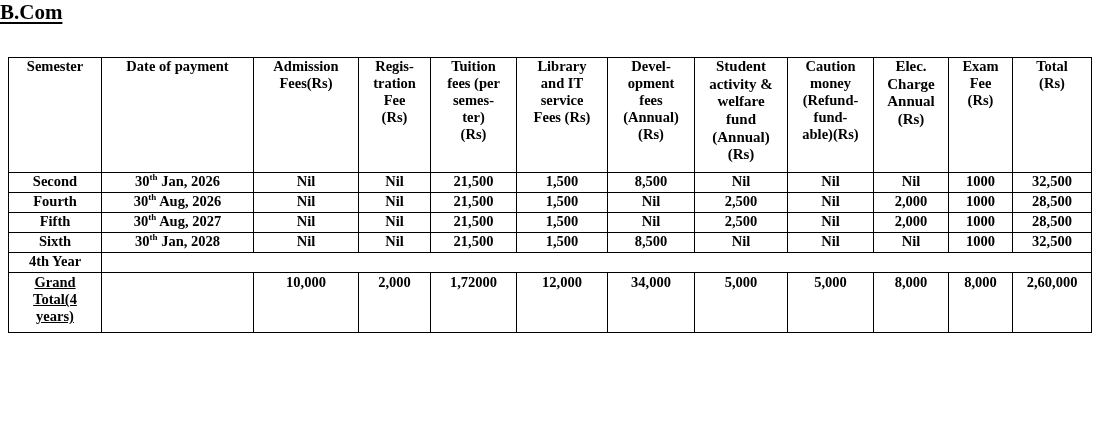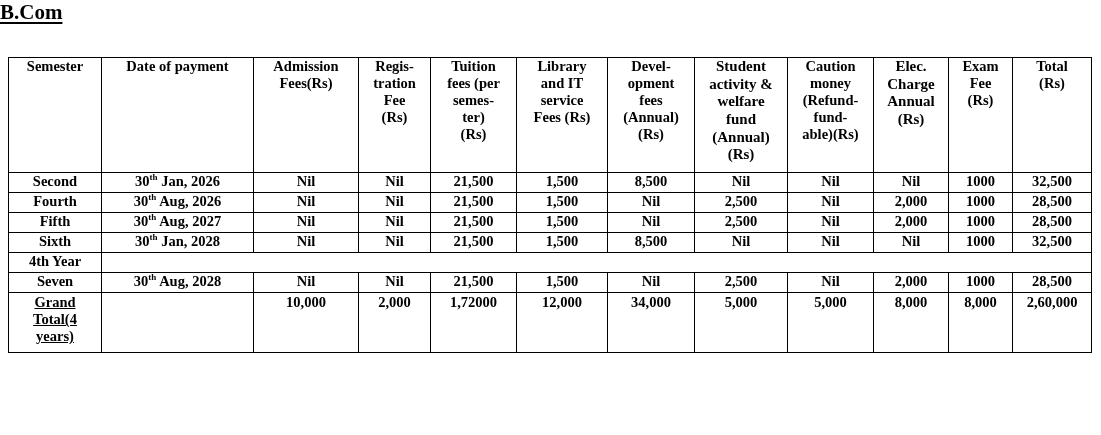--- a/index.html
+++ b/index.html
@@ -196,34 +196,20 @@
             <td>Nil</td>
             <td>Nil</td>
             <td>Nil</td>
             <td>1000</td>
             <td>32,500</td>
           </tr>
           <tr class="yearrow">
             <td>4th Year</td>
             <td colspan="11"></td>
           </tr>
-          <tr>
-            <td>Seven</td>
-            <td>30<sup>th</sup> Aug, 2028</td>
-            <td>Nil</td>
-            <td>Nil</td>
-            <td>21,500</td>
-            <td>1,500</td>
-            <td>Nil</td>
-            <td>2,500</td>
-            <td>Nil</td>
-            <td>2,000</td>
-            <td>1000</td>
-            <td>28,500</td>
-          </tr>
           <tr class="grand">
             <td class="gtlabel">Grand<br>Total(4<br>years)</td>
             <td></td>
             <td>10,000</td>
             <td>2,000</td>
             <td>1,72000</td>
             <td>12,000</td>
             <td>34,000</td>
             <td>5,000</td>
             <td>5,000</td>

